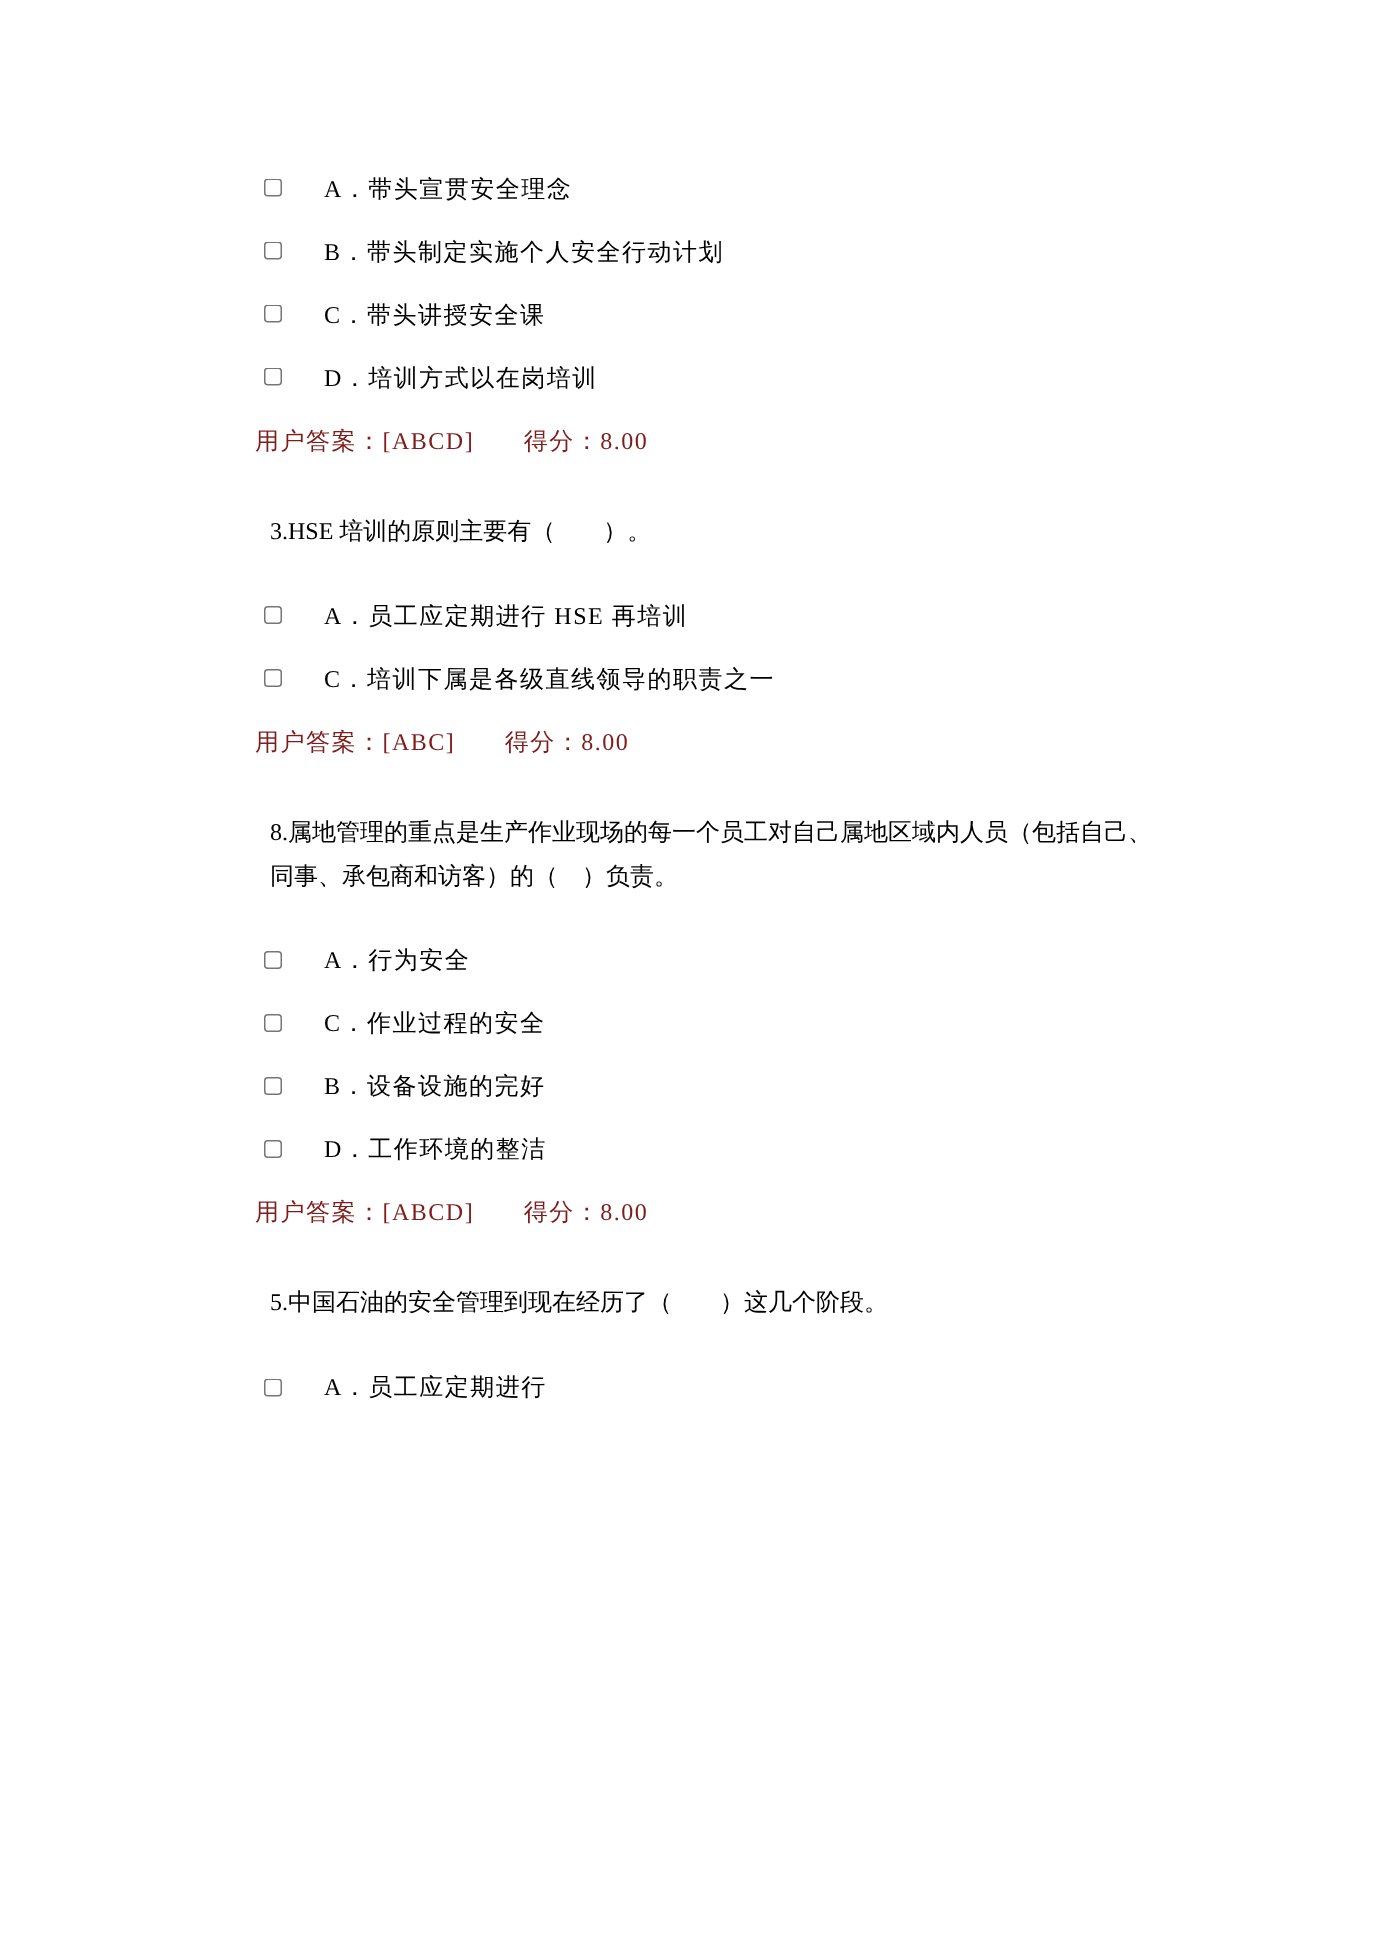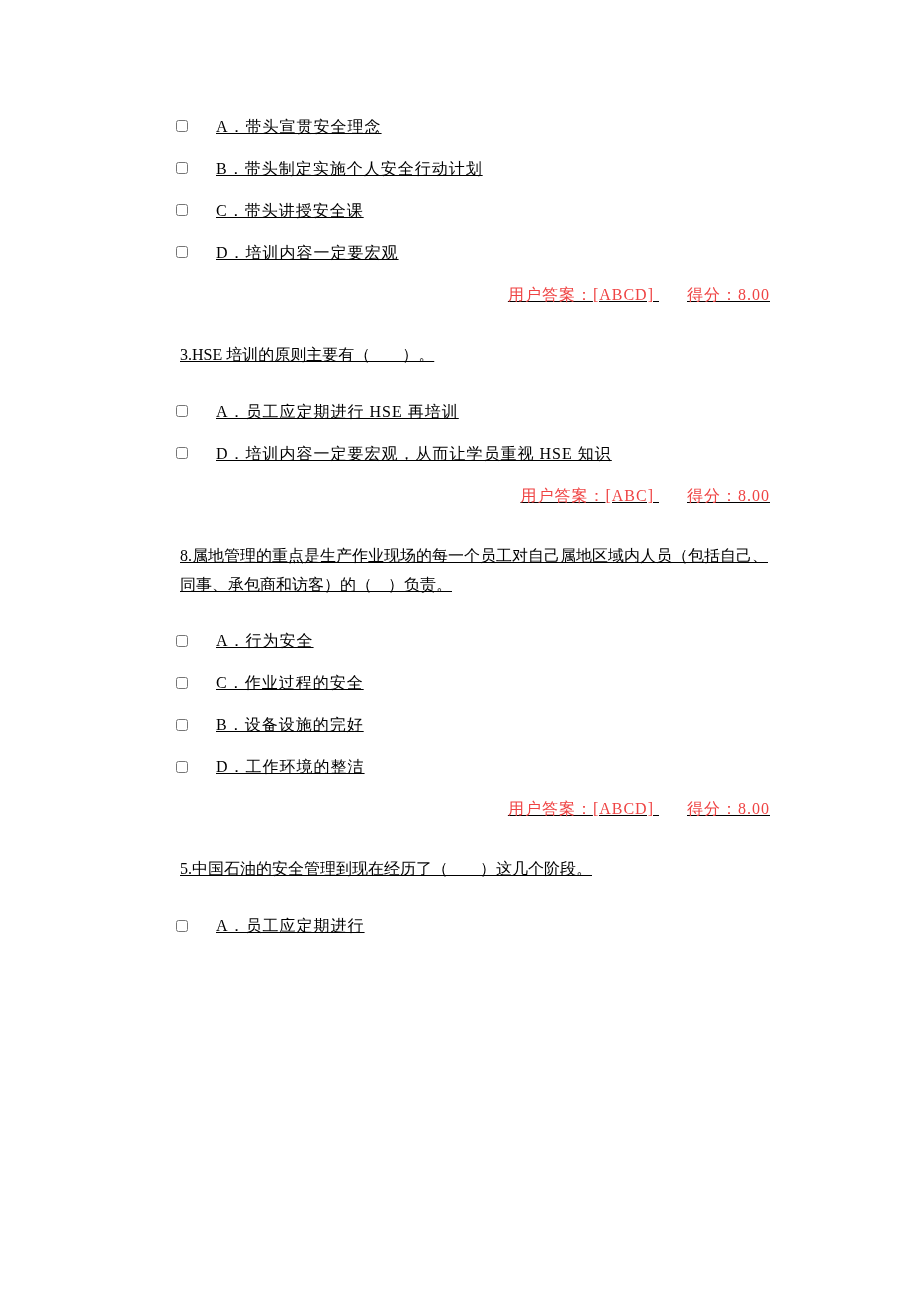--- a/index.html
+++ b/index.html
@@ -7,21 +7,20 @@
     padding: 0;
     background: #ffffff;
     font-family: "SimSun", "宋体", serif;
     font-size: 16px;
     color: #000000;
     width: 920px;
     line-height: 1.5;
   }
   .page {
     padding: 115px 150px 60px 170px;
-    text-decoration: underline;
   }
   .q-block {
     margin-bottom: 34px;
   }
   .q-text {
     margin: 0 0 30px 10px;
     line-height: 1.8;
   }
   .opt-row {
     display: flex;
@@ -40,25 +39,24 @@
     height: 12px;
     margin: 0;
     vertical-align: middle;
   }
   .opt-label {
     flex: 1 1 auto;
     font-family: "SimSun", "宋体", serif;
     letter-spacing: 1px;
   }
   .answer-line {
-    color: #ef4444;
+    color: #7f1d1d;
     margin-top: 2px;
     margin-bottom: 0;
     letter-spacing: 1px;
-    text-align: right;
   }
   .answer-line .score {
     margin-left: 28px;
   }
 </style>
 </head>
 <body>
 
 <div class="page">
 
@@ -71,39 +69,39 @@
       <div class="opt-row">
         <span class="opt-cb"><input type="checkbox" style=""></span>
         <span class="opt-label">B．带头制定实施个人安全行动计划</span>
       </div>
       <div class="opt-row">
         <span class="opt-cb"><input type="checkbox" style=""></span>
         <span class="opt-label">C．带头讲授安全课</span>
       </div>
       <div class="opt-row">
         <span class="opt-cb"><input type="checkbox" style=""></span>
-        <span class="opt-label">D．培训内容一定要宏观</span>
+        <span class="opt-label">D．培训方式以在岗培训</span>
       </div>
     </div>
     <p class="answer-line">
       <span>用户答案：</span><span>[ABCD]</span>
       <span class="score"><span>得分：</span><span>8.00</span></span>
     </p>
   </div>
 
   <div class="q-block">
     <p class="q-text">3.HSE 培训的原则主要有（　　）。</p>
     <div>
       <div class="opt-row">
         <span class="opt-cb"><input type="checkbox" style=""></span>
         <span class="opt-label">A．员工应定期进行 HSE 再培训</span>
       </div>
       <div class="opt-row">
         <span class="opt-cb"><input type="checkbox" style=""></span>
-        <span class="opt-label">D．培训内容一定要宏观，从而让学员重视 HSE 知识</span>
+        <span class="opt-label">C．培训下属是各级直线领导的职责之一</span>
       </div>
     </div>
     <p class="answer-line">
       <span>用户答案：</span><span>[ABC]</span>
       <span class="score"><span>得分：</span><span>8.00</span></span>
     </p>
   </div>
 
   <div class="q-block">
     <p class="q-text">8.属地管理的重点是生产作业现场的每一个员工对自己属地区域内人员（包括自己、同事、承包商和访客）的（　）负责。</p>

